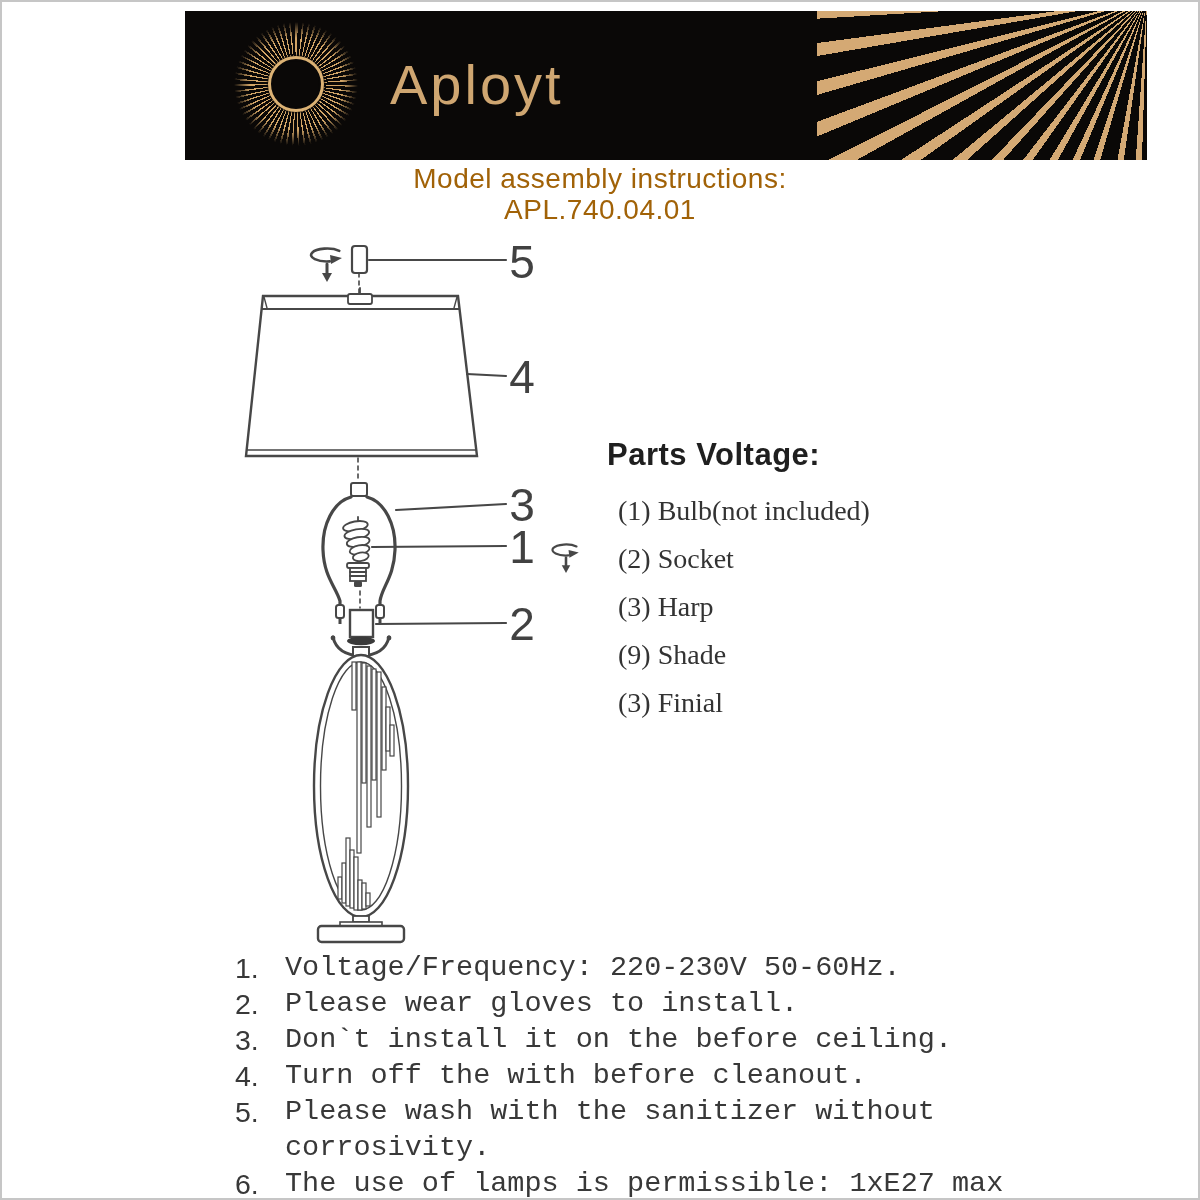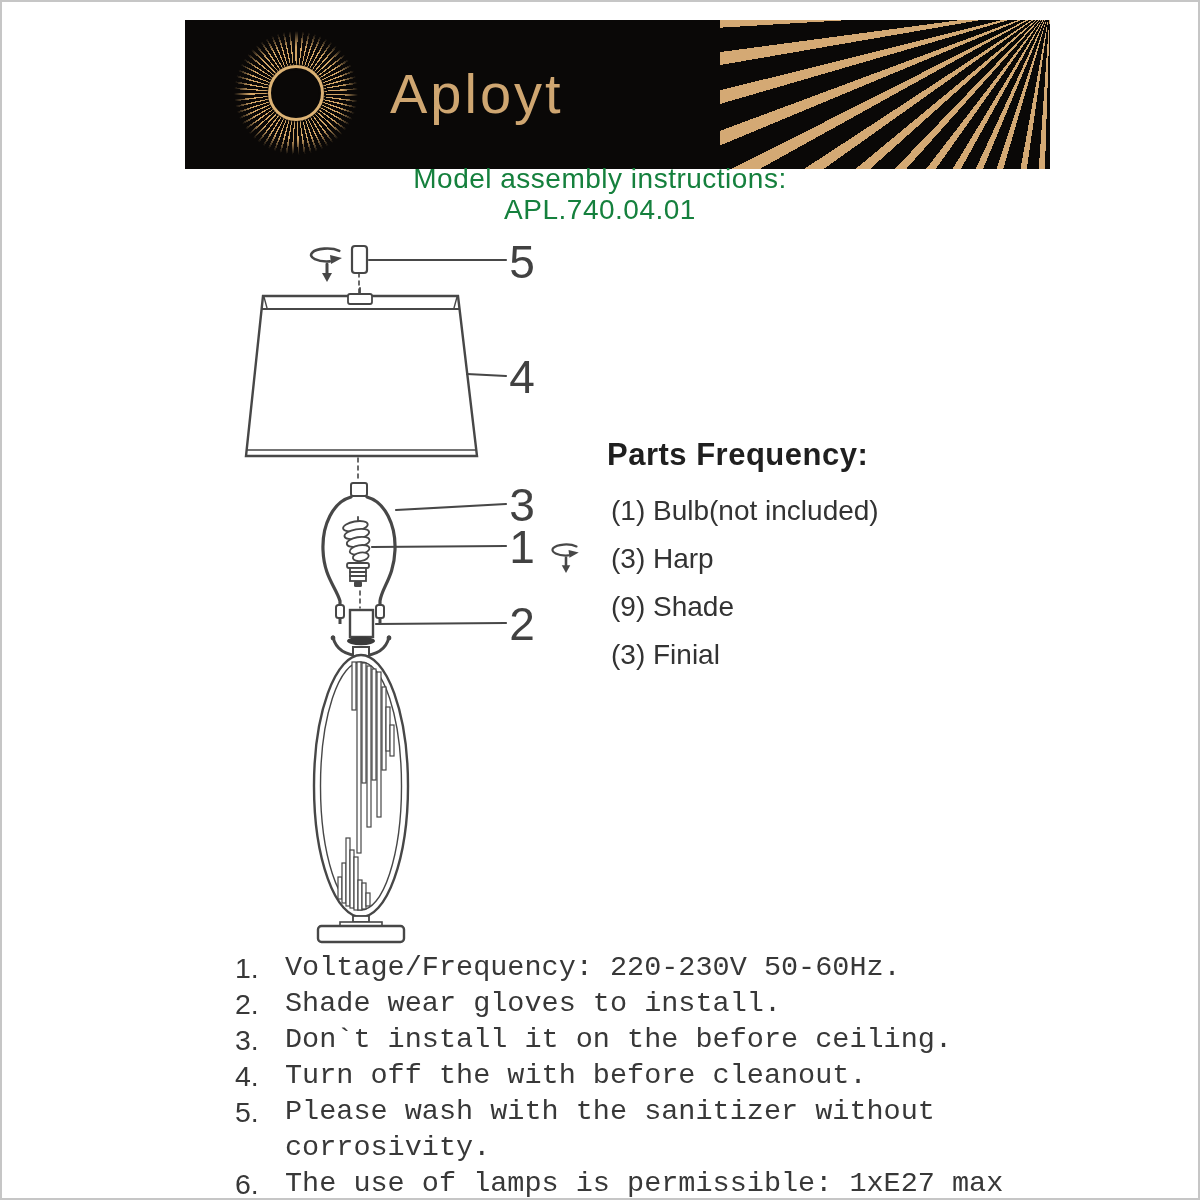--- a/index.html
+++ b/index.html
@@ -2,50 +2,50 @@
 <html><head>
 <meta charset="utf-8">
 <style>
   html,body{margin:0;padding:0;background:#e8e8e8;}
   .page{
     position:relative;width:1200px;height:1200px;background:#ffffff;
     font-family:"Liberation Sans", sans-serif;color:#3a3a3a;overflow:hidden;
     box-shadow:inset 0 0 0 2px #c6c6c6;
   }
   
-  .banner{position:absolute;left:185px;top:20px;width:865px;height:149px;background:#0a0807;overflow:hidden;}
+  .banner{position:absolute;left:185px;top:11px;width:962px;height:149px;background:#0a0807;overflow:hidden;}
   .sunwrap{position:absolute;left:44px;top:6px;width:134px;height:134px;}
   .sunburst{
     position:absolute;inset:0;border-radius:50%;
     background:repeating-conic-gradient(from 0deg,#d2a567 0deg 1.7deg,rgba(0,0,0,0) 1.7deg 5.7deg);
     -webkit-mask:radial-gradient(circle,transparent 0 27px,#000 30px 46px,transparent 62px);
     mask:radial-gradient(circle,transparent 0 27px,#000 30px 46px,transparent 62px);
   }
   .sunring{position:absolute;left:39px;top:39px;width:50px;height:50px;border:3px solid #dcb274;border-radius:50%;}
   .suncore{position:absolute;left:44px;top:44px;width:46px;height:46px;background:#0a0807;border-radius:50%;}
   .brand-name{
     position:absolute;left:205px;top:34px;font-size:56px;line-height:80px;
     color:#cfa671;letter-spacing:3px;font-weight:400;
   }
   .rays{
     position:absolute;right:0;top:0;width:330px;height:149px;
     background:repeating-conic-gradient(from 192deg at 100% -8%,transparent 0deg 4.2deg,#d4a974 4.2deg 6.4deg);
   }
   
   .title-block{position:absolute;left:0;top:163px;width:1200px;text-align:center;}
-  .title-line{font-size:28px;line-height:31px;color:#15803d;letter-spacing:0.5px;}
+  .title-line{font-size:28px;line-height:31px;color:#a16207;letter-spacing:0.5px;}
   
   .diagram{position:absolute;left:200px;top:235px;}
   .diagram *{vector-effect:none;}
   .callout{font-family:"Liberation Sans",sans-serif;font-size:46px;fill:#414141;}
   
   .parts{position:absolute;left:607px;top:437px;}
   .parts-heading{font-size:31px;font-weight:700;color:#1f1f1f;letter-spacing:0.5px;}
   .part-item{font-size:28px;line-height:48px;color:#333;margin-top:0;}
-  .parts ul{list-style:none;margin:14px 0 0 4px;padding:0;}
+  .parts ul{list-style:none;margin:14px 0 0 11px;padding:0;font-family:Liberation Serif, serif;}
   
   .instructions{position:absolute;left:235px;top:950px;width:800px;}
   .inst-row{display:flex;font-size:28.5px;line-height:36px;color:#383838;}
   .inst-num{width:50px;flex:0 0 50px;}
   .inst-text{flex:1;font-family:Liberation Mono, monospace;}
 </style>
 </head>
 <body>
 
 <div class="page">
@@ -169,37 +169,38 @@
     </g>
 
     <g>
       <rect x="153" y="681" width="16" height="6" fill="#fff" stroke-width="1.8"></rect>
       <rect x="140" y="687" width="42" height="4" fill="#fff" stroke-width="1.6"></rect>
       <rect x="118" y="691" width="86" height="16" rx="3.5" fill="#fff" stroke-width="2.4"></rect>
     </g>
   </svg>
 
   <div class="parts">
-    <div class="parts-heading">Parts Frequency:</div>
+    <div class="parts-heading">Parts Voltage:</div>
     <ul>
       <li class="part-item">(1) Bulb(not included)</li>
+      <li class="part-item">(2) Socket</li>
       <li class="part-item">(3) Harp</li>
       <li class="part-item">(9) Shade</li>
       <li class="part-item">(3) Finial</li>
     </ul>
   </div>
 
   <div class="instructions">
     <div class="inst-row">
       <span class="inst-num">1.</span>
       <span class="inst-text">Voltage/Frequency: 220-230V 50-60Hz.</span>
     </div>
     <div class="inst-row">
       <span class="inst-num">2.</span>
-      <span class="inst-text">Shade wear gloves to install.</span>
+      <span class="inst-text">Please wear gloves to install.</span>
     </div>
     <div class="inst-row">
       <span class="inst-num">3.</span>
       <span class="inst-text">Don`t install it on the before ceiling.</span>
     </div>
     <div class="inst-row">
       <span class="inst-num">4.</span>
       <span class="inst-text">Turn off the with before cleanout.</span>
     </div>
     <div class="inst-row">

